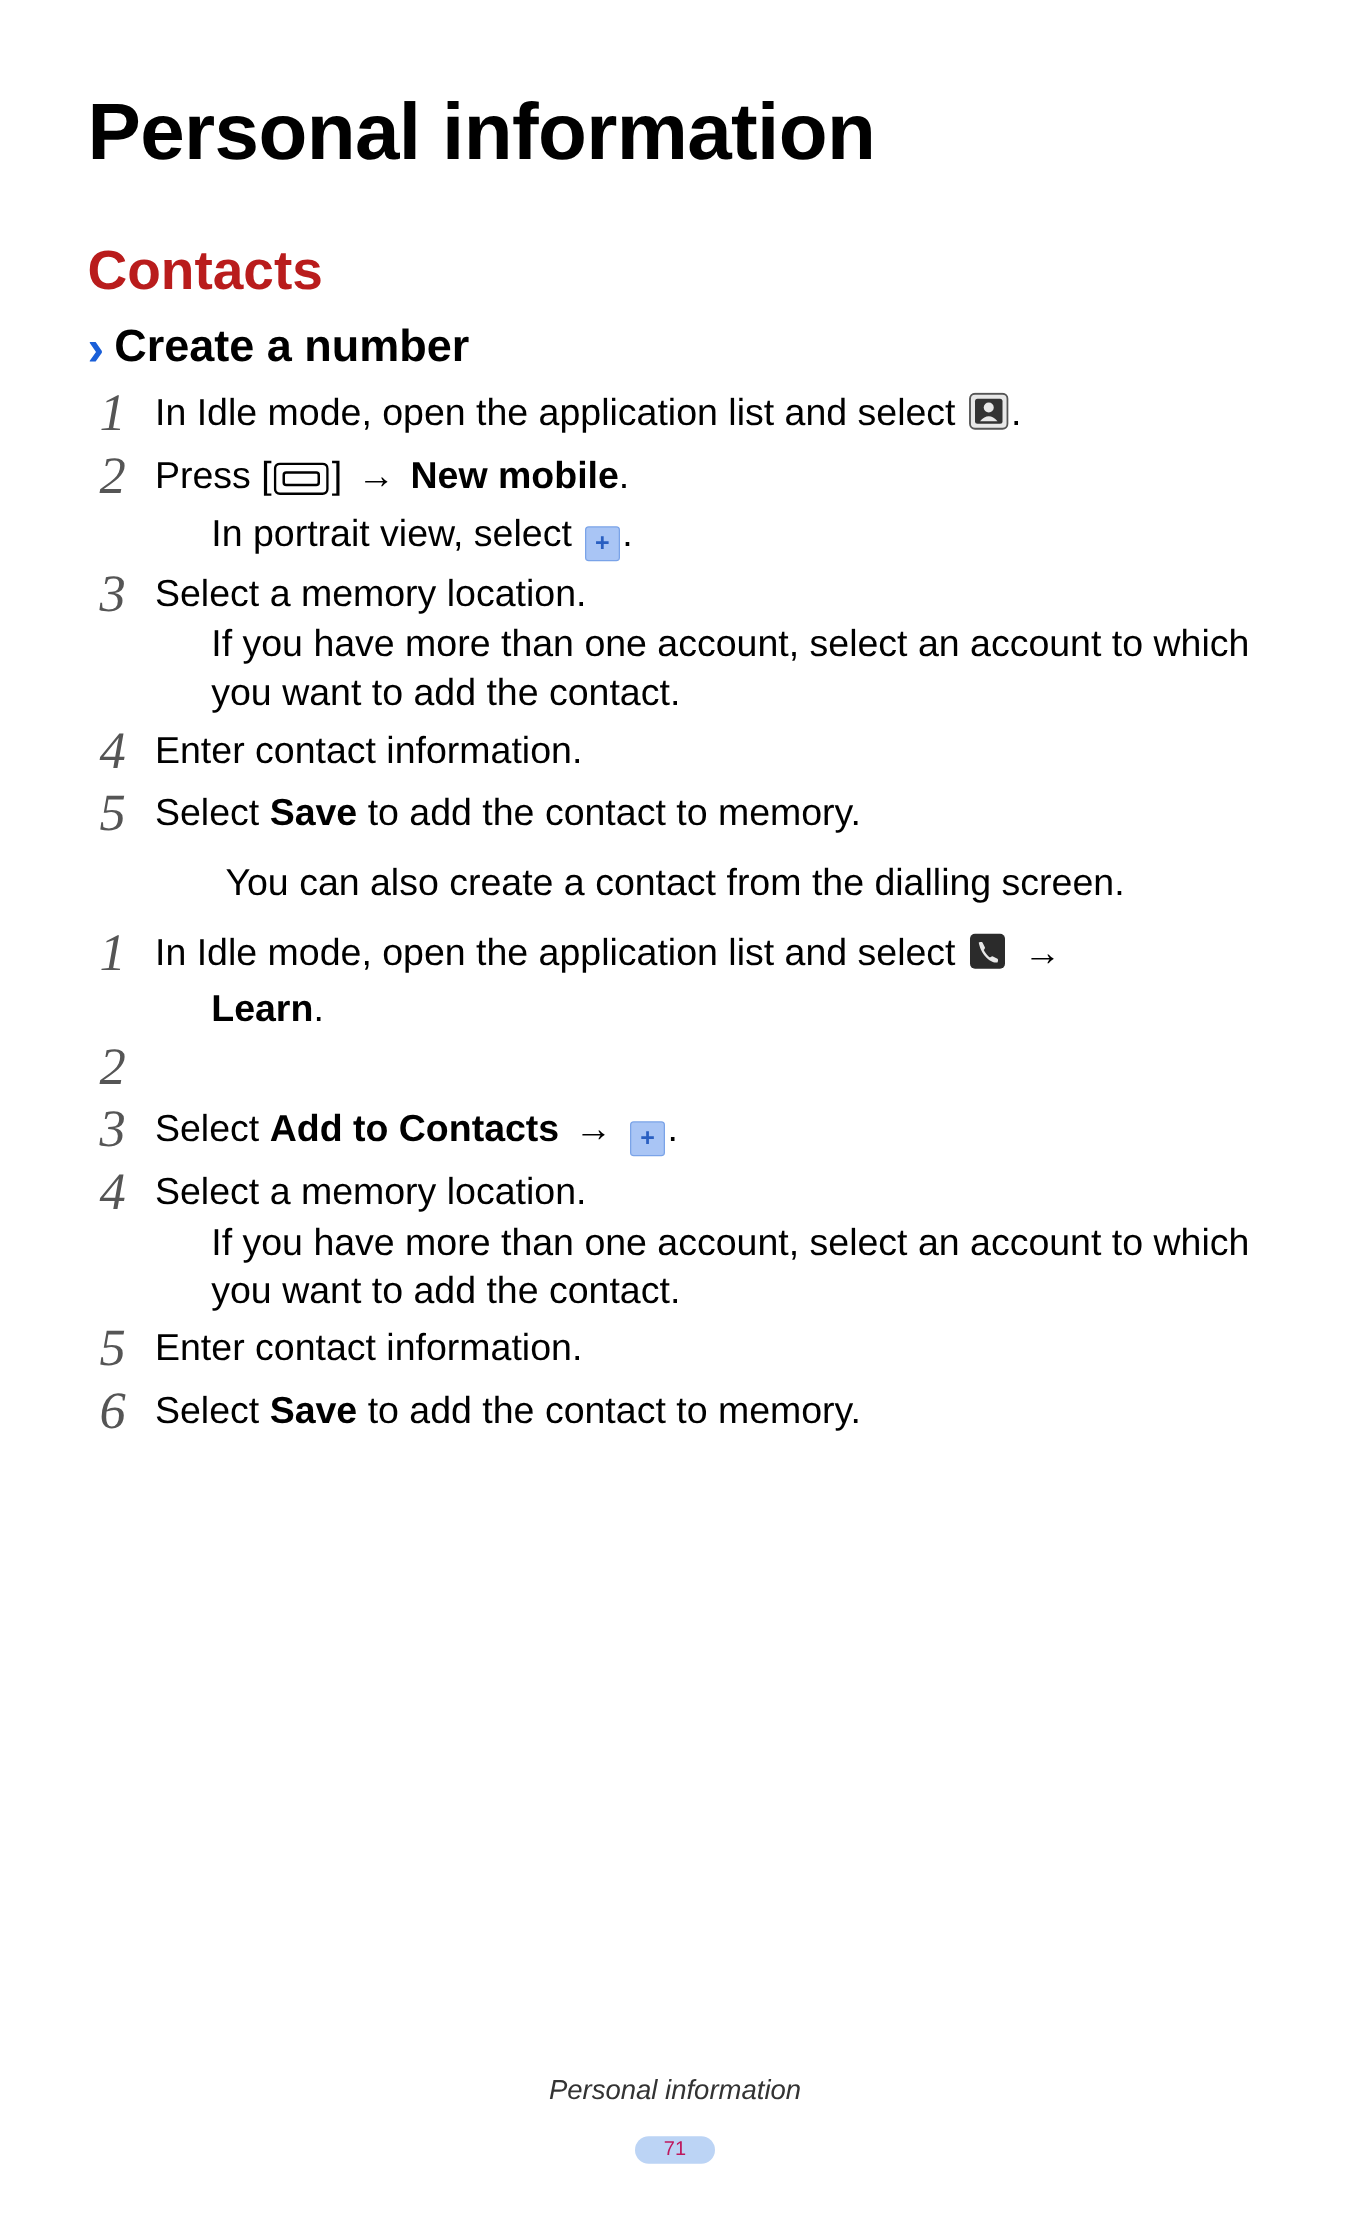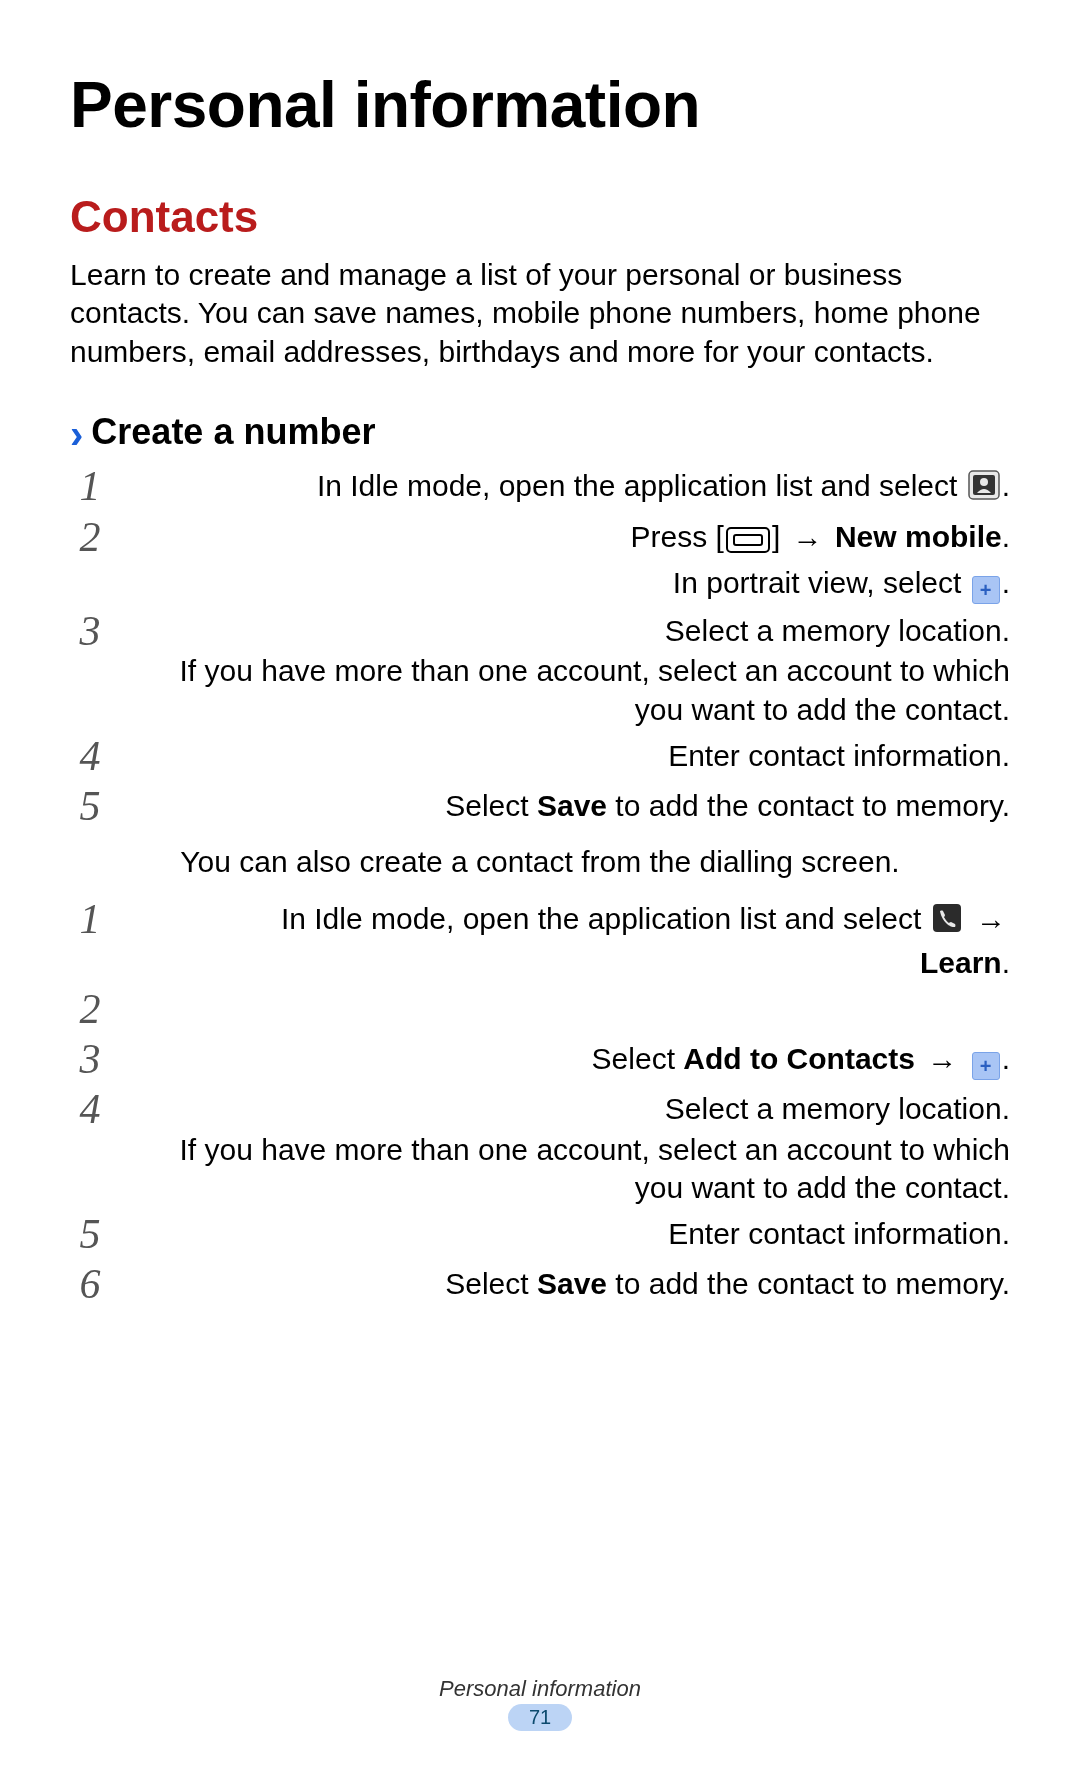--- a/index.html
+++ b/index.html
@@ -68,21 +68,20 @@
     text-align: center;
     line-height: 1;
     margin-right: 14px;
     position: relative;
     top: -2px;
   }
   .step-body {
     font-size: 30px;
     line-height: 1.28;
     flex: 1;
-    text-align: right;
   }
   .sub-line {
     display: block;
     margin-top: 2px;
     margin-left: 45px;
   }
   .plain-line {
     font-size: 30px;
     line-height: 1.28;
     margin: 14px 0 18px 0;
@@ -128,38 +127,37 @@
   }
   .footer-text {
     font-style: italic;
     font-size: 22px;
     color: #333;
   }
   .page-number {
     display: inline-block;
     min-width: 44px;
     padding: 2px 10px;
-    margin-top: 2px;
+    margin-top: 24px;
     background: #bcd4f5;
     border-radius: 14px;
-    color: #0c4a6e;
+    color: #be185d;
     font-style: normal;
-    font-size: 20px;
+    font-size: 16px;
   }
 </style>
 </head>
 <body>
 
 <div class="page">
 
   <h1 class="page-title">Personal information</h1>
 
   <h2 class="section-title">Contacts</h2>
 
-  <p class="section-intro">Learn to create and manage a list of your personal or business contacts. You can save names, mobile phone numbers, home phone numbers, email addresses, birthdays and more for your contacts.</p>
 
   <h3 class="sub-heading">
     <span class="chevron">›</span>
     <span>Create a number</span>
   </h3>
 
   <div class="steps">
 
     <div class="step">
       <div class="step-num">1</div>

